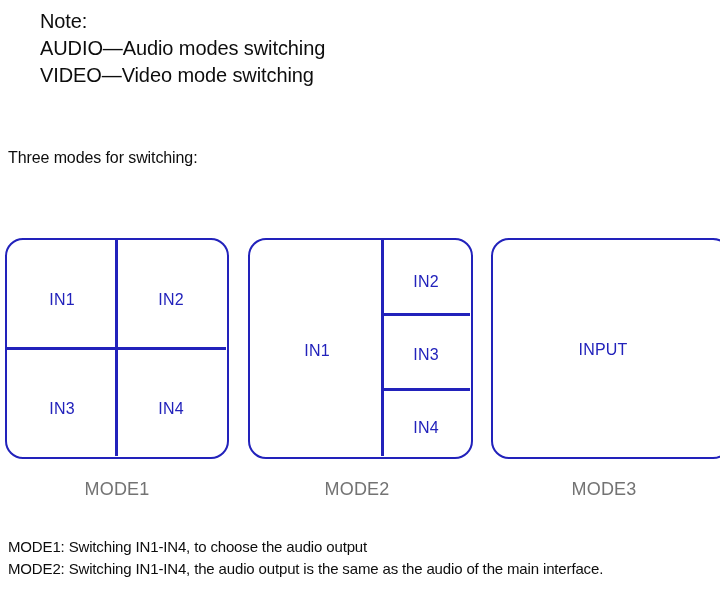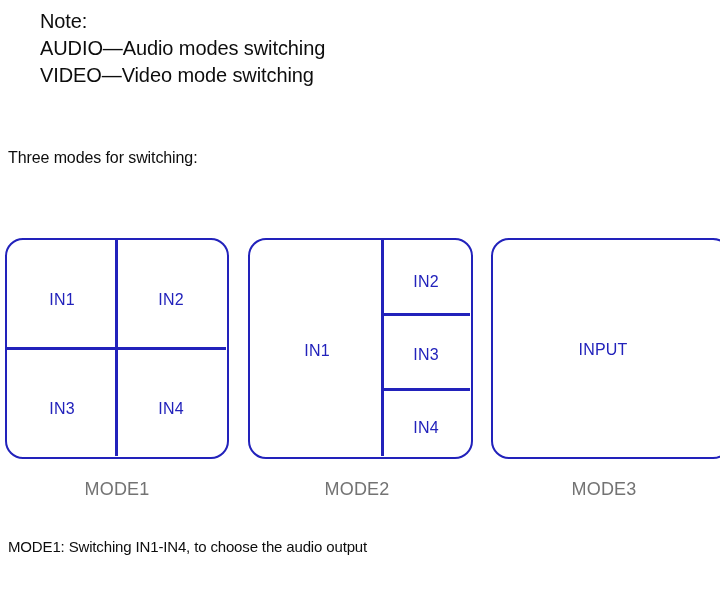--- a/index.html
+++ b/index.html
@@ -137,13 +137,14 @@
 
   <div class="mode-box" style="left:491px; top:238px; width:240px; height:221px;">
     <div class="cell-label" style="left:110px; top:110px;">INPUT</div>
   </div>
   <div class="mode-caption" style="left:604px; top:479px;">MODE3</div>
 
 </div>
 
 <div id="mode-descriptions">
   <div class="desc-line">MODE1: Switching IN1-IN4, to choose the audio output</div>
+  <div class="desc-line">MODE2: Switching IN1-IN4, the audio output is the same as the audio of the main interface.</div>
 </div>
 
 </body></html>

